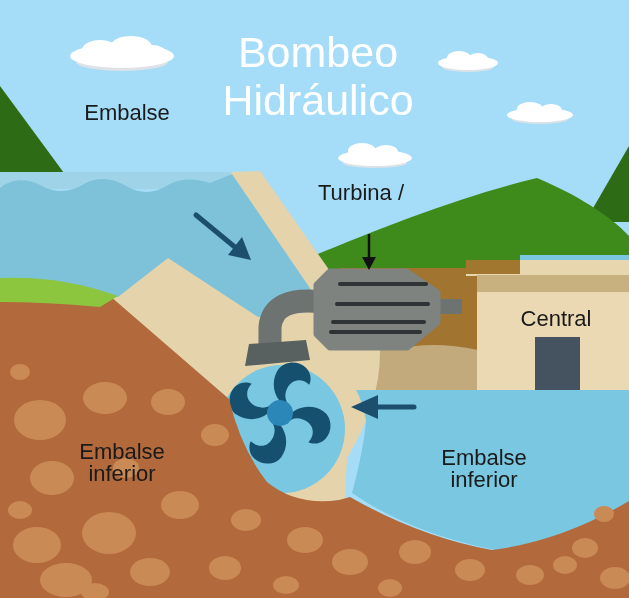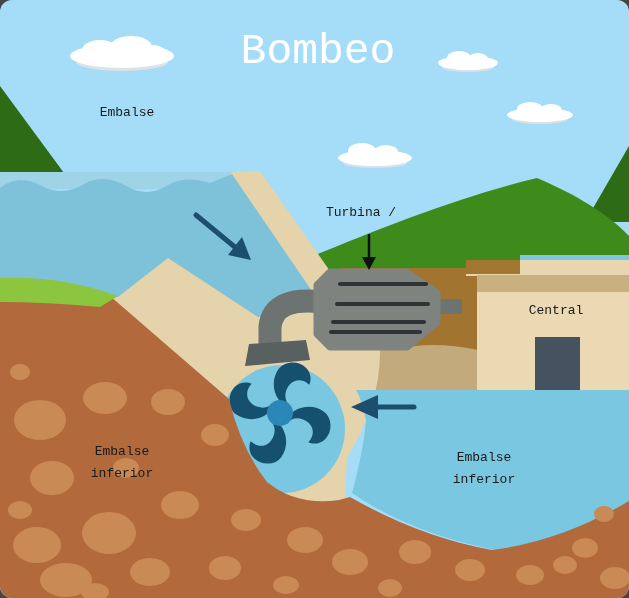--- a/index.html
+++ b/index.html
@@ -1,25 +1,24 @@
 <!DOCTYPE html>
 <html><head>
 <meta charset="utf-8">
 <style>
   html,body{margin:0;padding:0;background:#444;}
   .stage{
     position:relative;width:629px;height:598px;overflow:hidden;
-    font-family:Liberation Mono, monospace;
+    font-family:Liberation Sans, sans-serif;
     background:#737373;
-    border-radius:12px;
   }
   .stage svg{position:absolute;left:0;top:0;}
   .label{
     position:absolute;transform:translateX(-50%);
-    text-align:center;font-size:13px;line-height:22px;color:#1a1a1a;
+    text-align:center;font-size:22px;line-height:22px;color:#1a1a1a;
     white-space:nowrap;
   }
   .label span{display:block;}
   .title{
     position:absolute;transform:translateX(-50%);
     text-align:center;font-size:43px;line-height:48px;color:#ffffff;
     white-space:nowrap;font-weight:400;
   }
   .title span{display:block;}
 </style>
@@ -165,31 +164,32 @@
     <polygon points="351,407 378,395 378,419" fill="#1c4e6e"></polygon>
   </g>
   <g>
     <line x1="369" y1="234" x2="369" y2="260" stroke-width="2.5" stroke="#111111"></line>
     <polygon points="369,270 362,257 376,257" fill="#111111"></polygon>
   </g>
 </svg>
 
 <div class="title" style="left:318px;top:28px">
   <span>Bombeo</span>
+  <span>Hidráulico</span>
 </div>
 
 <div class="label" style="left:127px;top:102px">
   <span>Embalse</span>
 </div>
 
-<div class="label" style="left:361px;top:202px">
+<div class="label" style="left:361px;top:182px">
   <span>Turbina /</span>
 </div>
 
-<div class="label" style="left:556px;top:300px">
+<div class="label" style="left:556px;top:308px">
   <span>Central</span>
 </div>
 
 <div class="label" style="left:122px;top:441px">
   <span>Embalse</span>
   <span>inferior</span>
 </div>
 
 <div class="label" style="left:484px;top:447px">
   <span>Embalse</span>

